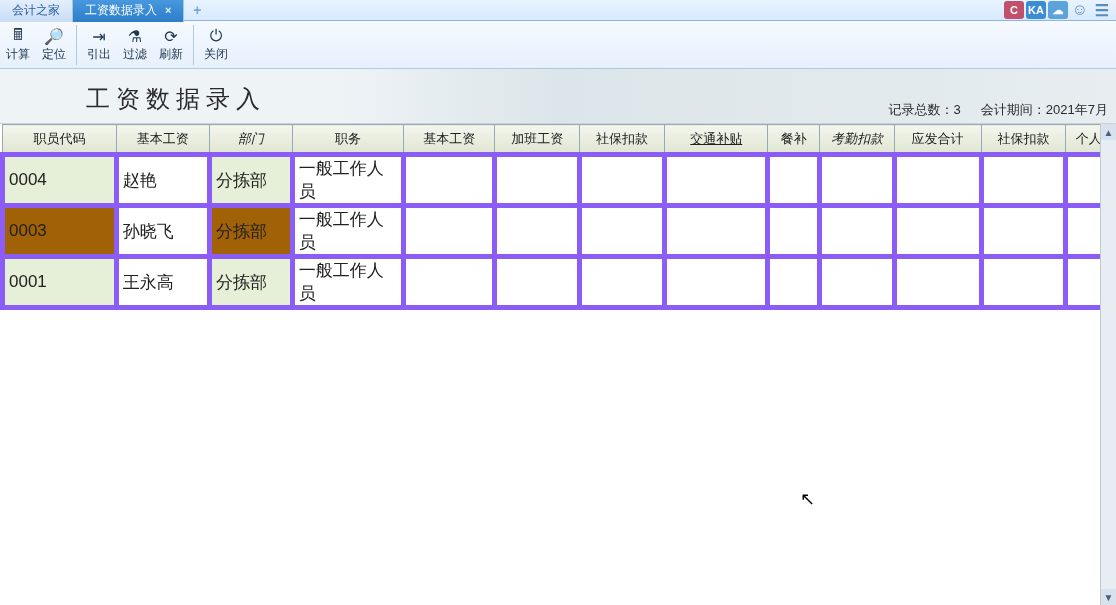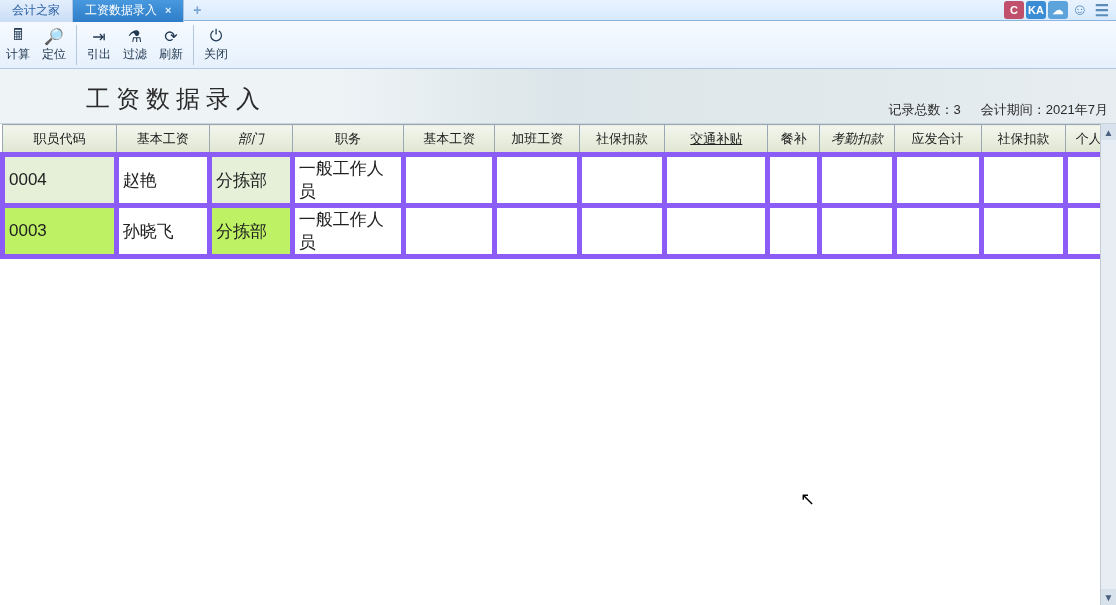--- a/index.html
+++ b/index.html
@@ -108,21 +108,21 @@
       margin-top:32px;
     }
     .grid td{
       height:22px;
       border:5px solid #8b5cf6;
       padding:0 4px; font-size:17px;
       background:#fff;
       color:#222;
     }
     .grid tbody tr:nth-child(odd) td.greenish{background:#e6f0d9;}
-    .grid tbody tr td.greenish{background:#bef264;}
+    .grid tbody tr td.greenish{background:#a16207;}
     .vscroll{
       position:fixed; right:0; top:124px; width:16px; height:481px;
       background:#e7edf3; border-left:1px solid #c0cbd4;
     }
     .vscroll .up,.vscroll .down{
       height:16px; display:flex;align-items:center;justify-content:center;
       font-size:10px; color:#4a6080; background:#d8e2ec;
       cursor:pointer;
     }
     .vscroll .down{position:absolute;bottom:0;width:100%;}
@@ -238,20 +238,35 @@
           <td></td>
           <td></td>
           <td></td>
           <td></td>
           <td></td>
           <td></td>
           <td></td>
           <td></td>
           <td></td>
         </tr>
+        <tr>
+          <td class="greenish">0001</td>
+          <td>王永高</td>
+          <td class="greenish">分拣部</td>
+          <td>一般工作人员</td>
+          <td></td>
+          <td></td>
+          <td></td>
+          <td></td>
+          <td></td>
+          <td></td>
+          <td></td>
+          <td></td>
+          <td></td>
+        </tr>
       </tbody>
   </table>
 </div>
 <div class="vscroll">
   <div class="up">▲</div>
   <div class="down">▼</div>
 </div>
 <div class="cursor-ptr">↖</div>
 
 </body></html>

